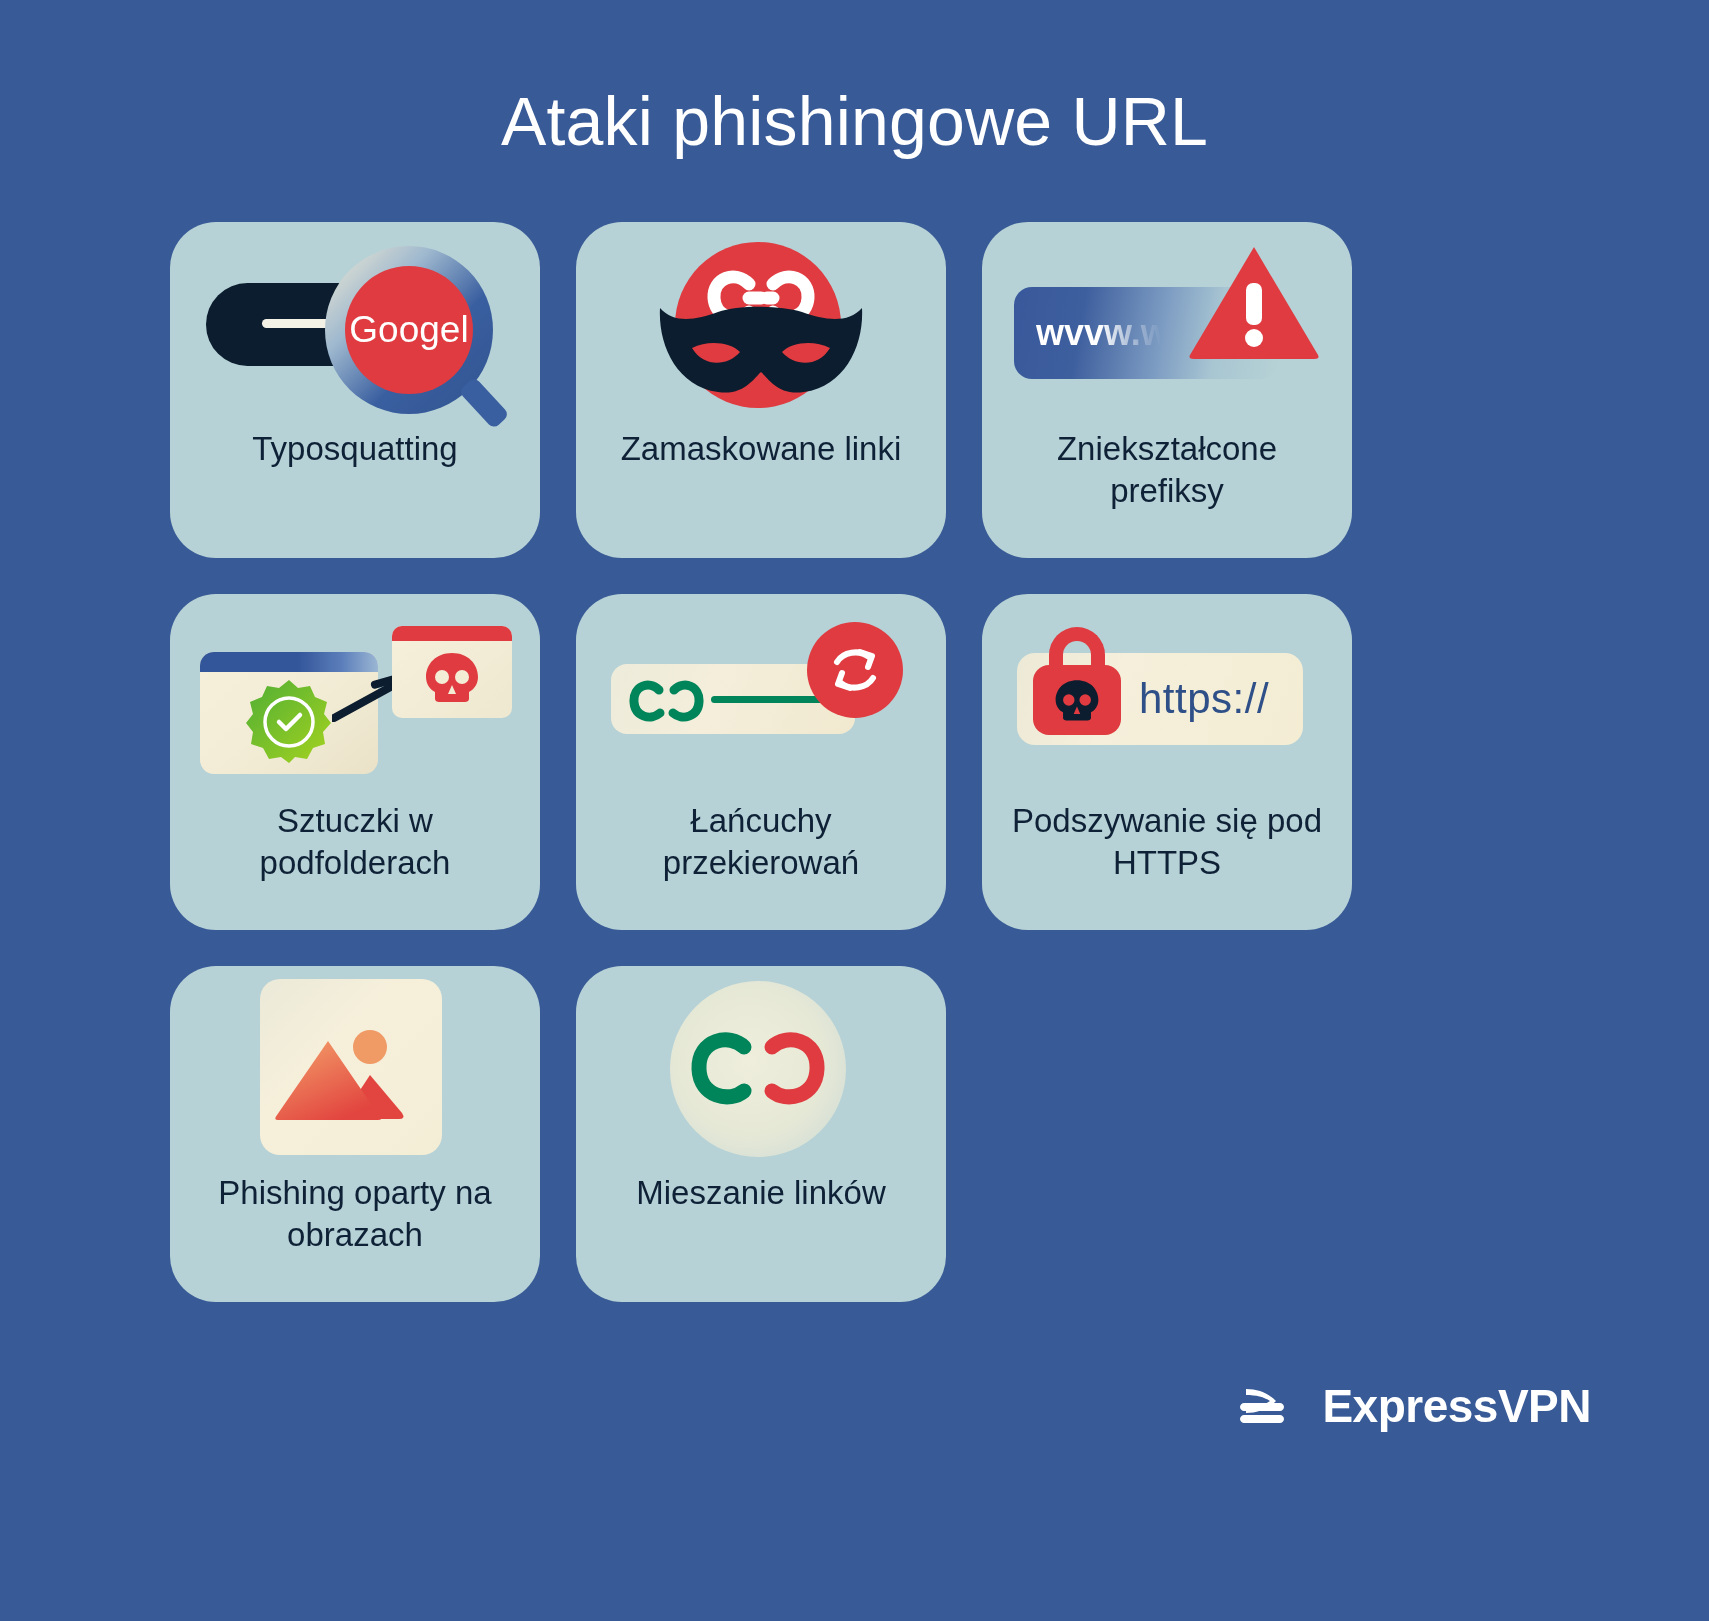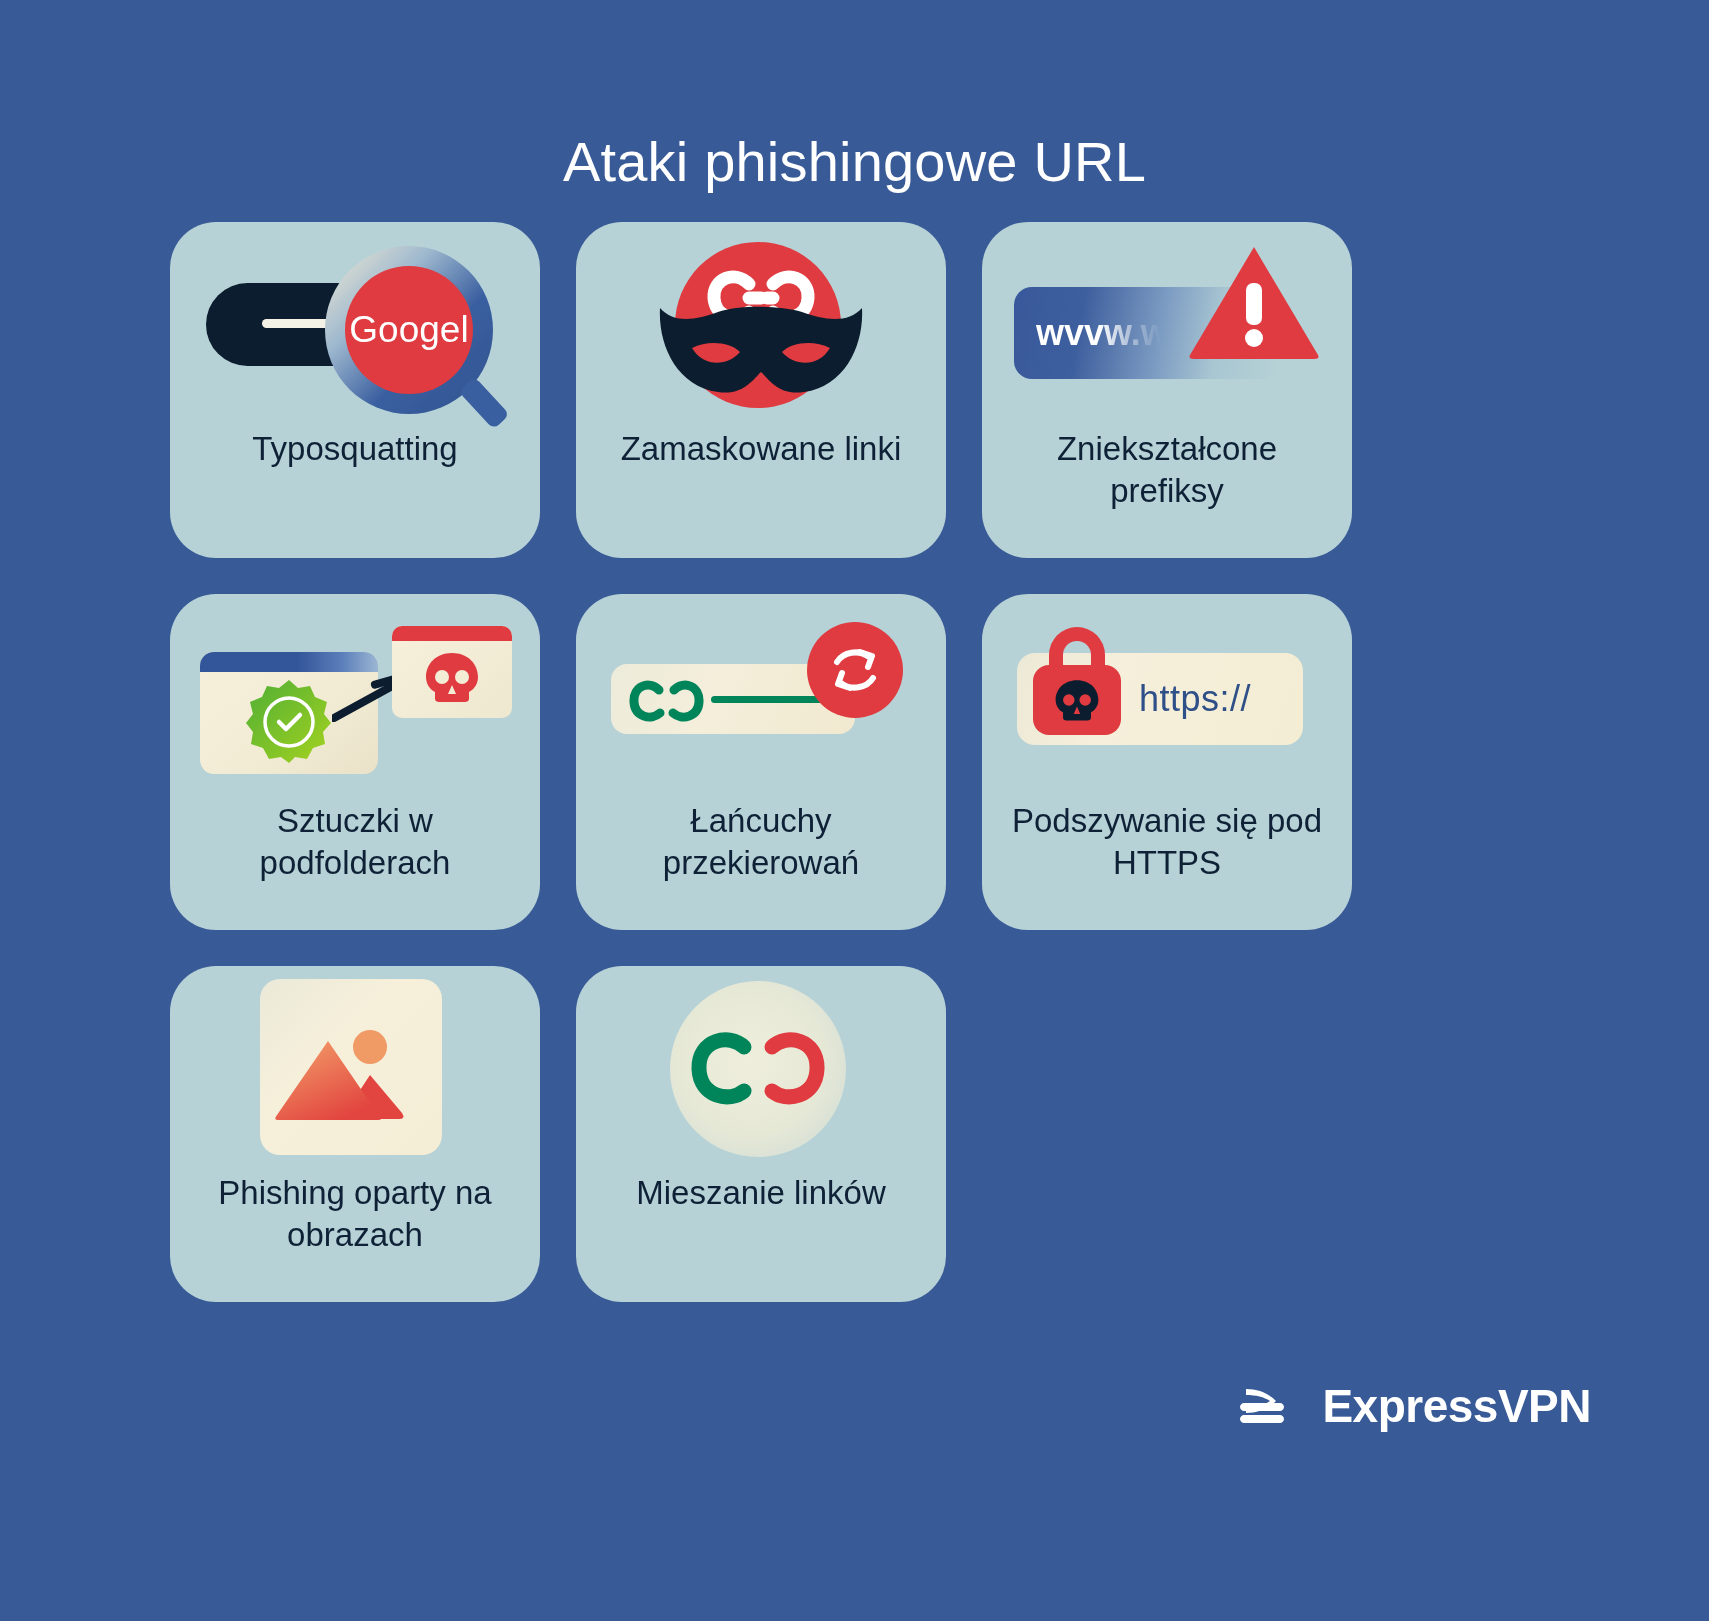--- a/index.html
+++ b/index.html
@@ -10,24 +10,23 @@
     overflow: hidden;
     position: relative;
   }
   .page { width: 1709px; height: 1621px; position: relative; }
 
   .title {
     position: absolute;
     top: 82px; left: 0; width: 100%;
     text-align: center;
     color: #FFFFFF;
-    font-size: 56px;
+    font-size: 68px;
     font-weight: 400;
     letter-spacing: 0.2px;
-    margin-top: 47px;
   }
 
   .grid {
     position: absolute;
     top: 222px; left: 170px;
     width: 1400px;
     display: grid;
     grid-template-columns: repeat(3, 370px);
     grid-template-rows: repeat(3, 336px);
     column-gap: 58px;
@@ -192,21 +191,21 @@
   .c7 .lock .body {
     position:absolute; bottom:0; left:0; width: 88px; height: 70px;
     border-radius: 16px; background:#DF3B40;
     display:flex; align-items:center; justify-content:center;
   }
   .c7 .lock .shackle {
     position:absolute; left: 16px; top: 0; width: 56px; height: 54px;
     border: 14px solid #DF3B40; border-bottom:none; border-radius: 30px 30px 0 0;
   }
   .c7 .pill span {
-    margin-left: 122px; color:#2E4F87; font-size: 36px; letter-spacing:0.5px;
+    margin-left: 122px; color:#2E4F87; font-size: 42px; letter-spacing:0.5px;
   }
 
   
   .c8 { width: 190px; height: 180px; position:relative; }
   .c8 .frame {
     position:absolute; left:0; top:0; width: 182px; height: 176px;
     border-radius: 20px; overflow:hidden;
     background: linear-gradient(135deg,#EBE9D8 0%, #F6F0DB 40%, #F4EDD6 100%);
   }
 

